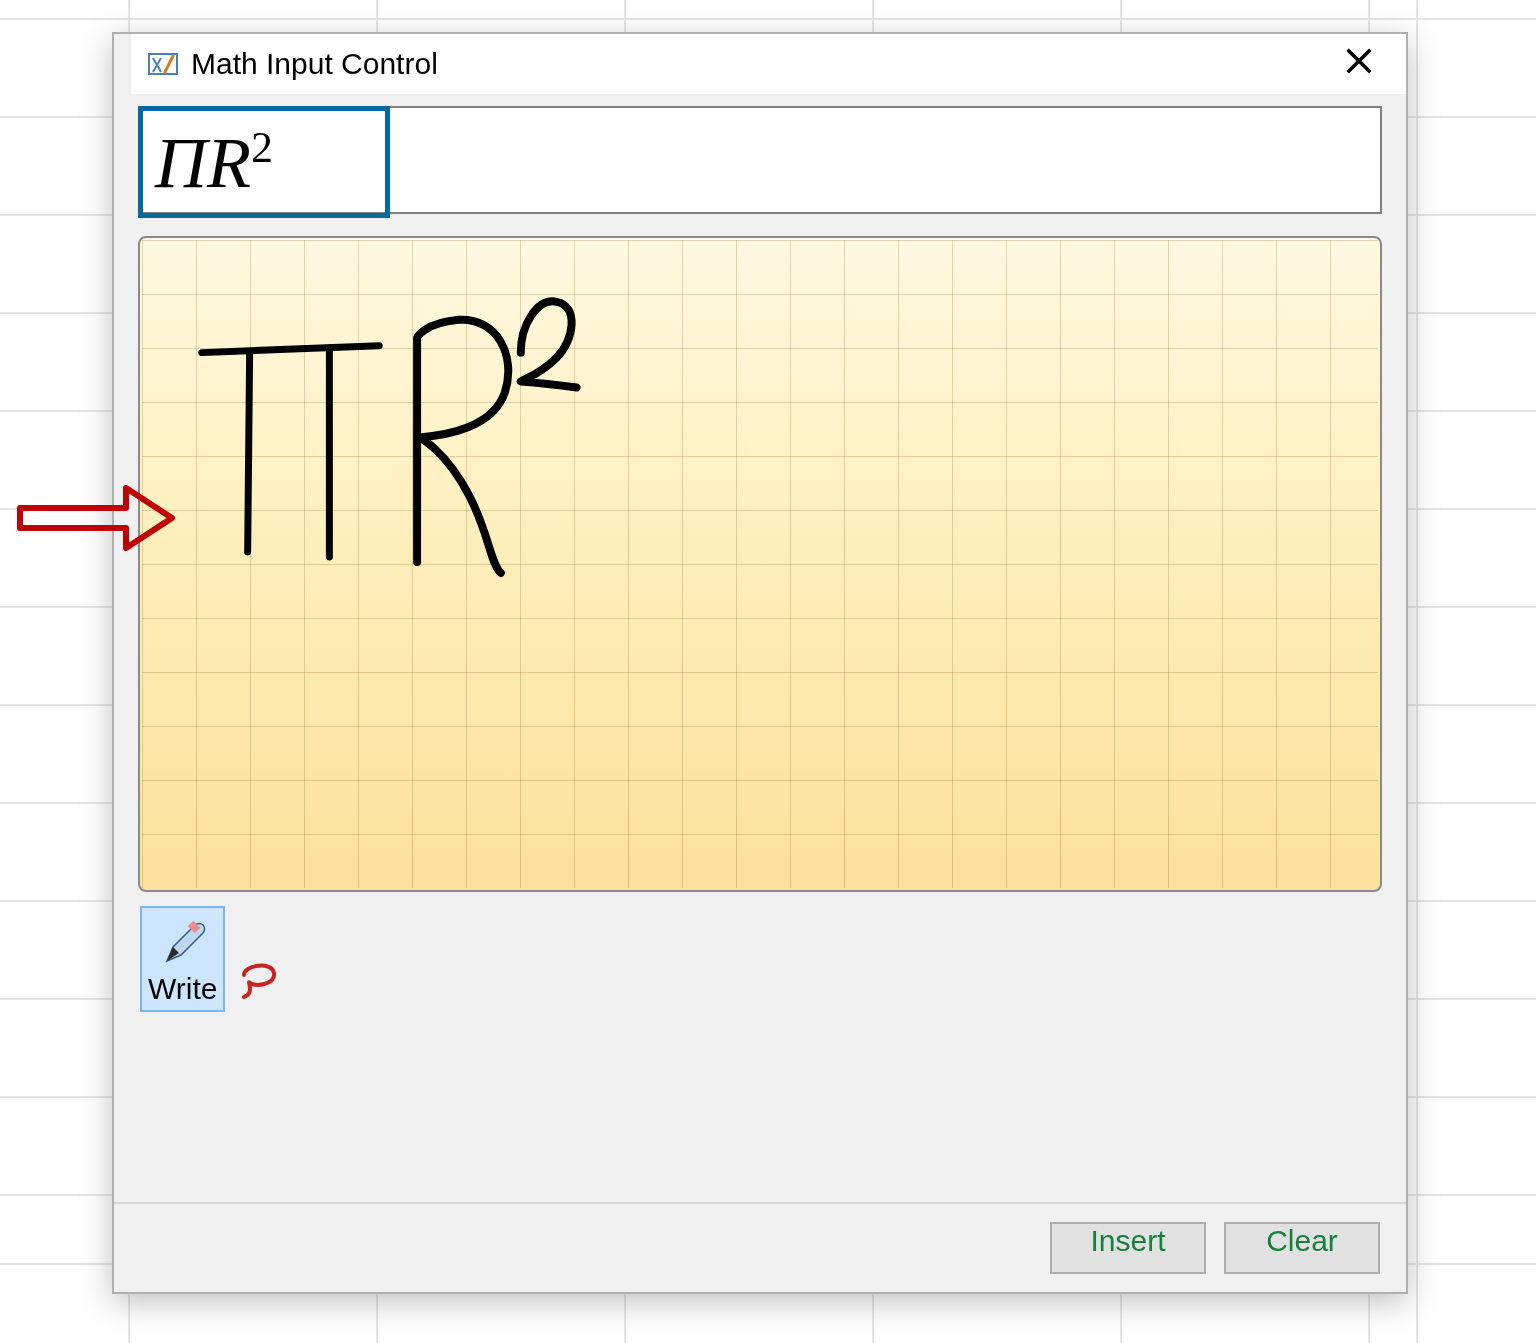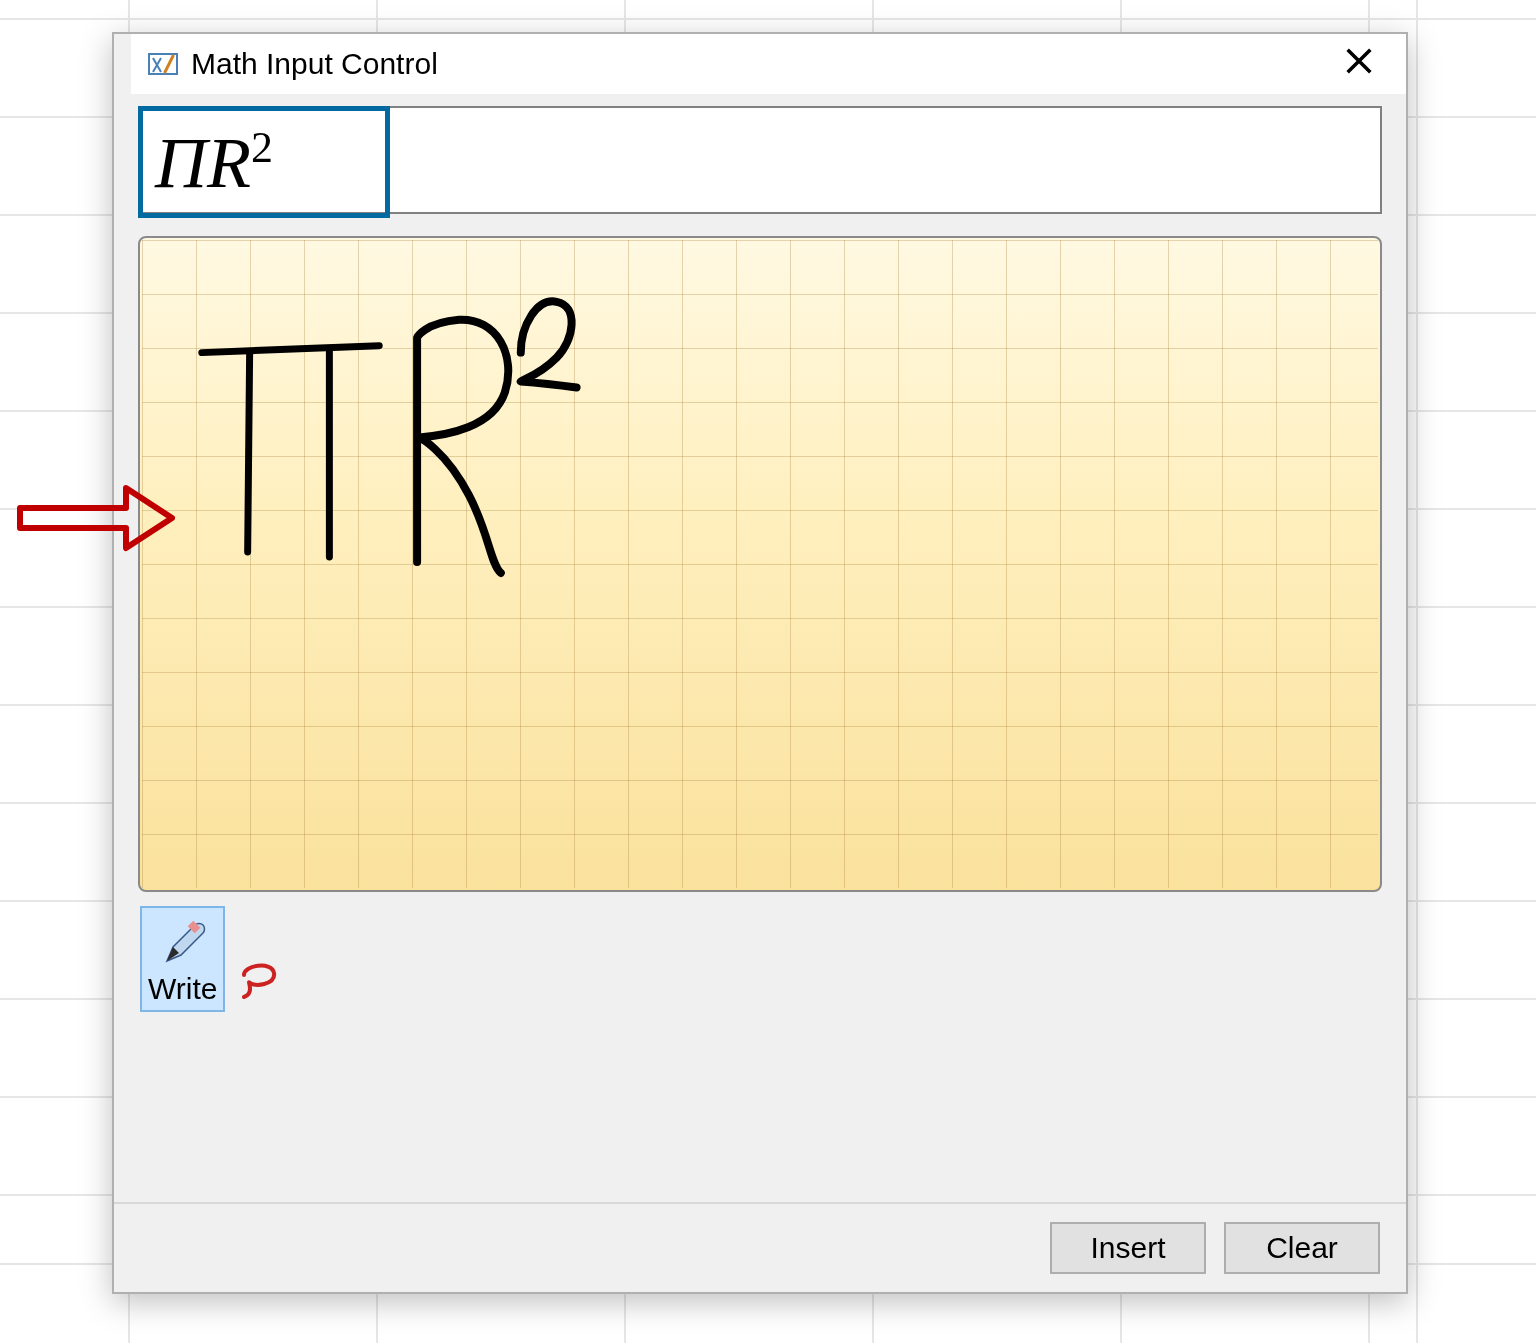--- a/index.html
+++ b/index.html
@@ -157,23 +157,22 @@
     justify-content: flex-end;
     padding-right: 26px;
     gap: 18px;
   }
   .btn {
     width: 156px;
     height: 52px;
     background: #e1e1e1;
     border: 2px solid #aeaeae;
     font-size: 30px;
-    color: #000000;
-    display: flex;
-    align-items: center;
+    color: #15803d;
+    display: flex;
     justify-content: center;
     cursor: pointer;
   }
   .arrow-annot {
     position: absolute;
     left: 16px;
     top: 478px;
     width: 160px;
     height: 80px;
   }

